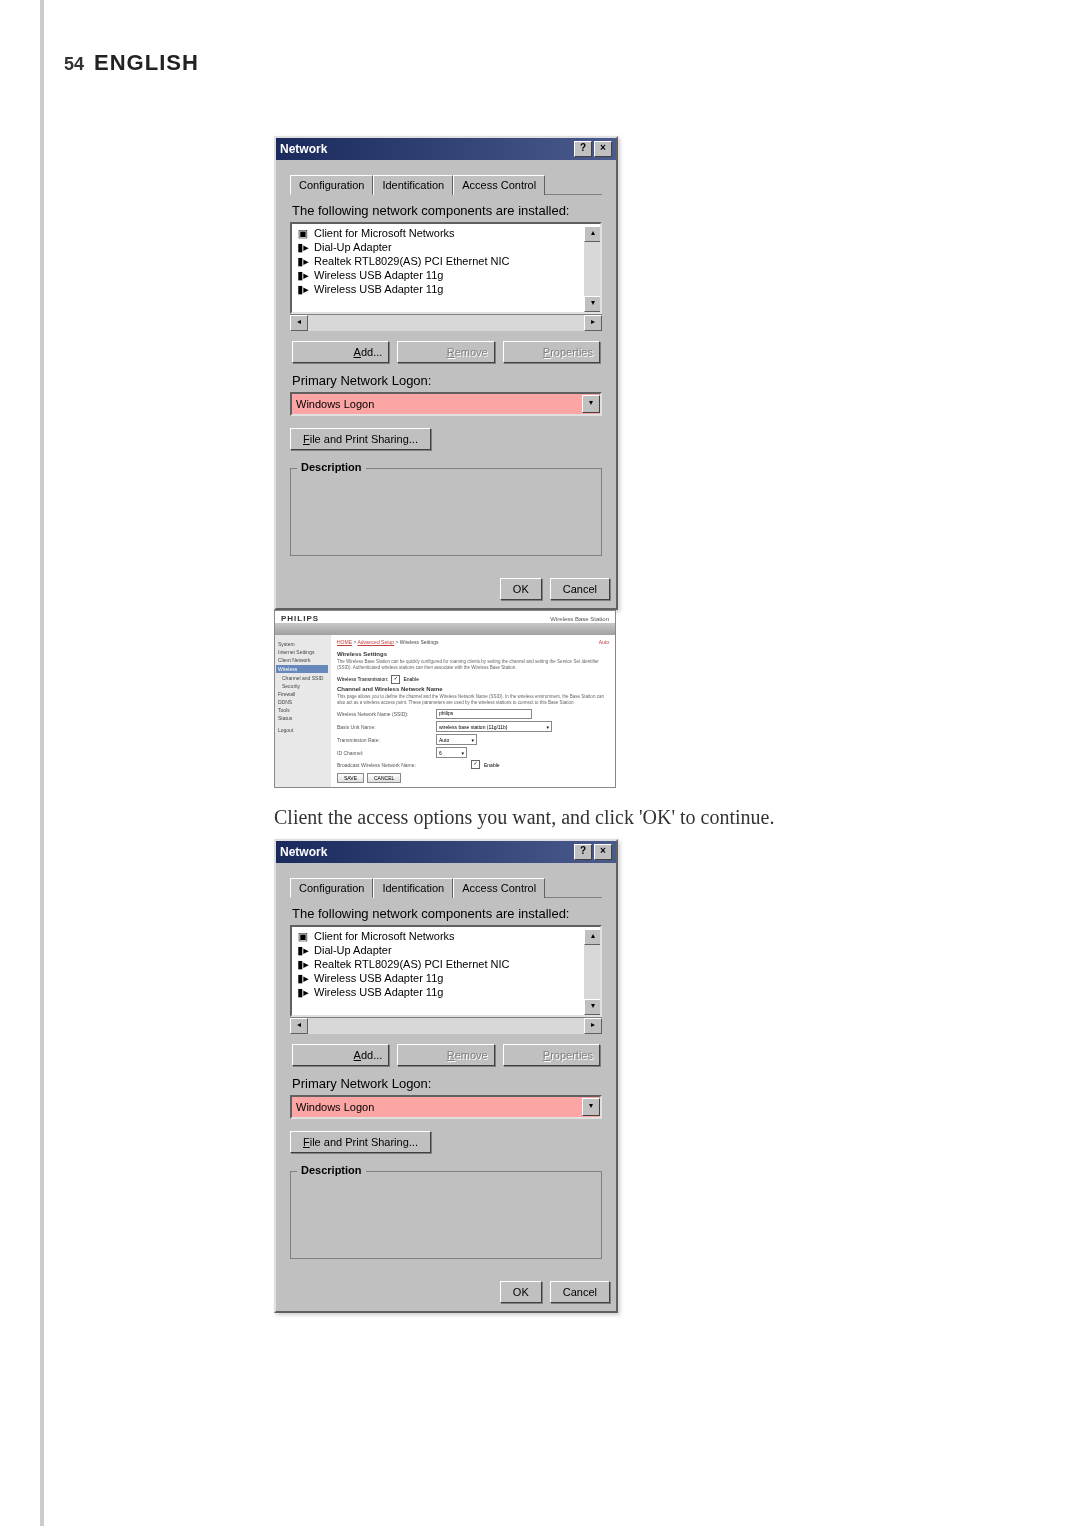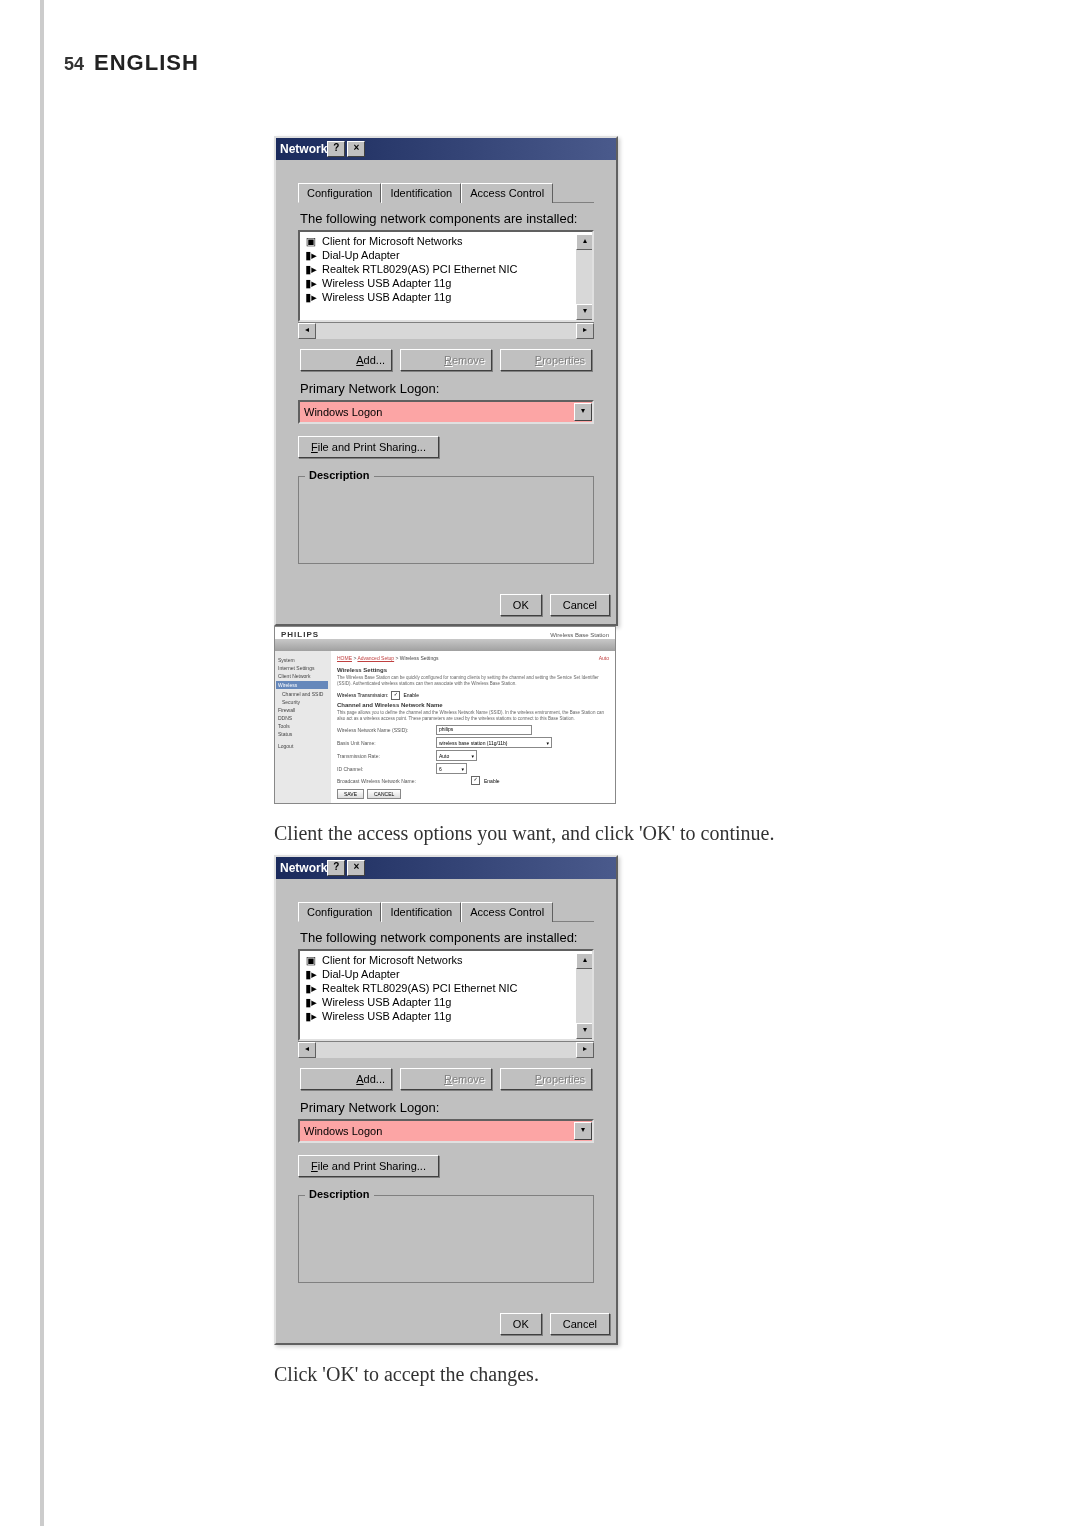--- a/index.html
+++ b/index.html
@@ -57,42 +57,42 @@
       box-shadow: 2px 2px 4px rgba(0,0,0,0.2);
     }
     .win-titlebar {
       background: linear-gradient(to right, #1a2a5c, #4a5a8c);
       color: #fff;
       font-size: 12px;
       font-weight: bold;
       padding: 3px 4px;
       display: flex;
       align-items: center;
-      justify-content: flex-start;
+      justify-content: space-between;
     }
     .win-titlebar-buttons {
       display: flex;
       gap: 2px;
     }
     .win-title-btn {
       width: 16px;
       height: 14px;
       background: #c0c0c0;
       border-top: 1px solid #fff;
       border-left: 1px solid #fff;
       border-right: 1px solid #404040;
       border-bottom: 1px solid #404040;
       font-size: 10px;
       font-weight: bold;
       text-align: center;
       line-height: 12px;
       color: #000;
     }
     .win-body {
-      padding: 22px;
+      padding: 14px;
       font-size: 11px;
       color: #000;
     }
     .tab-row {
       display: flex;
       border-bottom: 1px solid #808080;
       margin-bottom: 6px;
     }
     .tab {
       background: #c0c0c0;
@@ -549,16 +549,15 @@
         <div class="groupbox">
           <div class="groupbox-label">Description</div>
         </div>
       </div>
       <div class="bottom-row">
         <div class="win-btn small">OK</div>
         <div class="win-btn small">Cancel</div>
       </div>
     </div>
 
-    <div class="caption">Click 'OK' to accept the changes.</div>
 
   </div>
 </div>
 
 </body></html>

